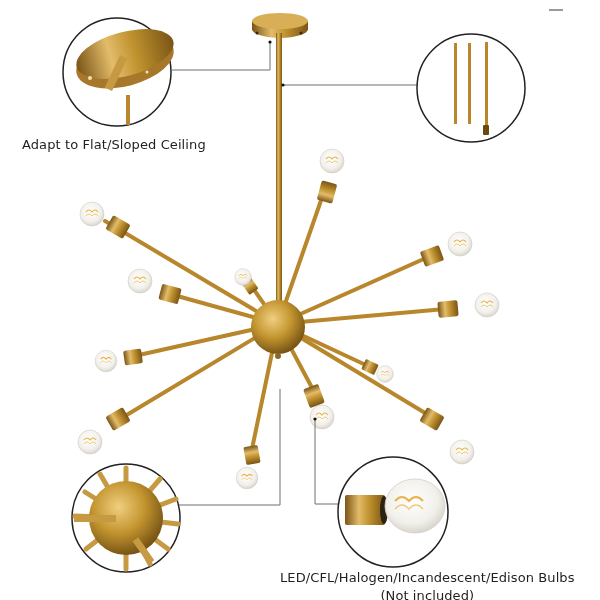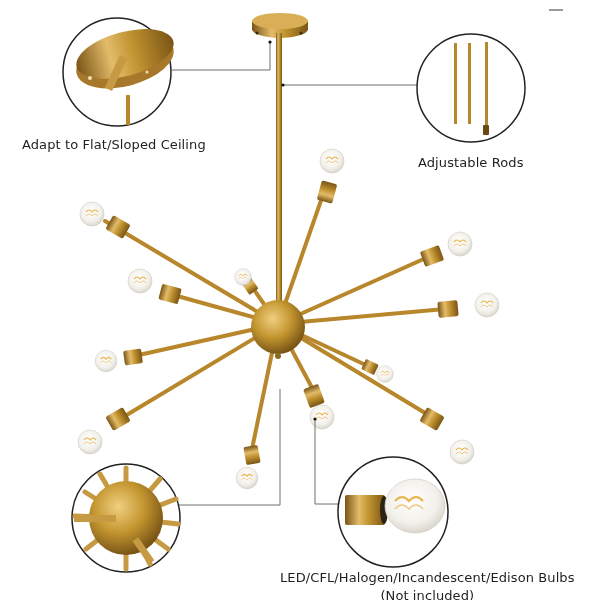--- a/index.html
+++ b/index.html
@@ -215,18 +215,17 @@
       <ellipse cx="384" cy="501" rx="4" ry="14" fill="#2b2212"></ellipse>
       <ellipse cx="415" cy="497" rx="30" ry="27" fill="url(#bulbGlass)" stroke="#d4d1c8" stroke-width="0.8"></ellipse>
       <path d="M395 492 Q402 484 409 492 Q416 484 423 492" stroke="#e9b44c" stroke-width="2" fill="none"></path>
       <path d="M395 500 Q402 492 409 500 Q416 492 423 500" stroke="#e9b44c" stroke-width="1.5" fill="none" opacity="0.7"></path>
     </g>
   </svg>
 
   <div class="corner-mark"></div>
 
   <div class="label" id="lbl-ceiling">Adapt to Flat/Sloped Ceiling</div>
-  <div class="label" id="lbl-rods">Adjustable Rods</div>
   <div class="label" id="lbl-bulbs">
     <div>LED/CFL/Halogen/Incandescent/Edison Bulbs</div>
     <div>(Not included)</div>
   </div>
 </div>
 
 </body></html>

